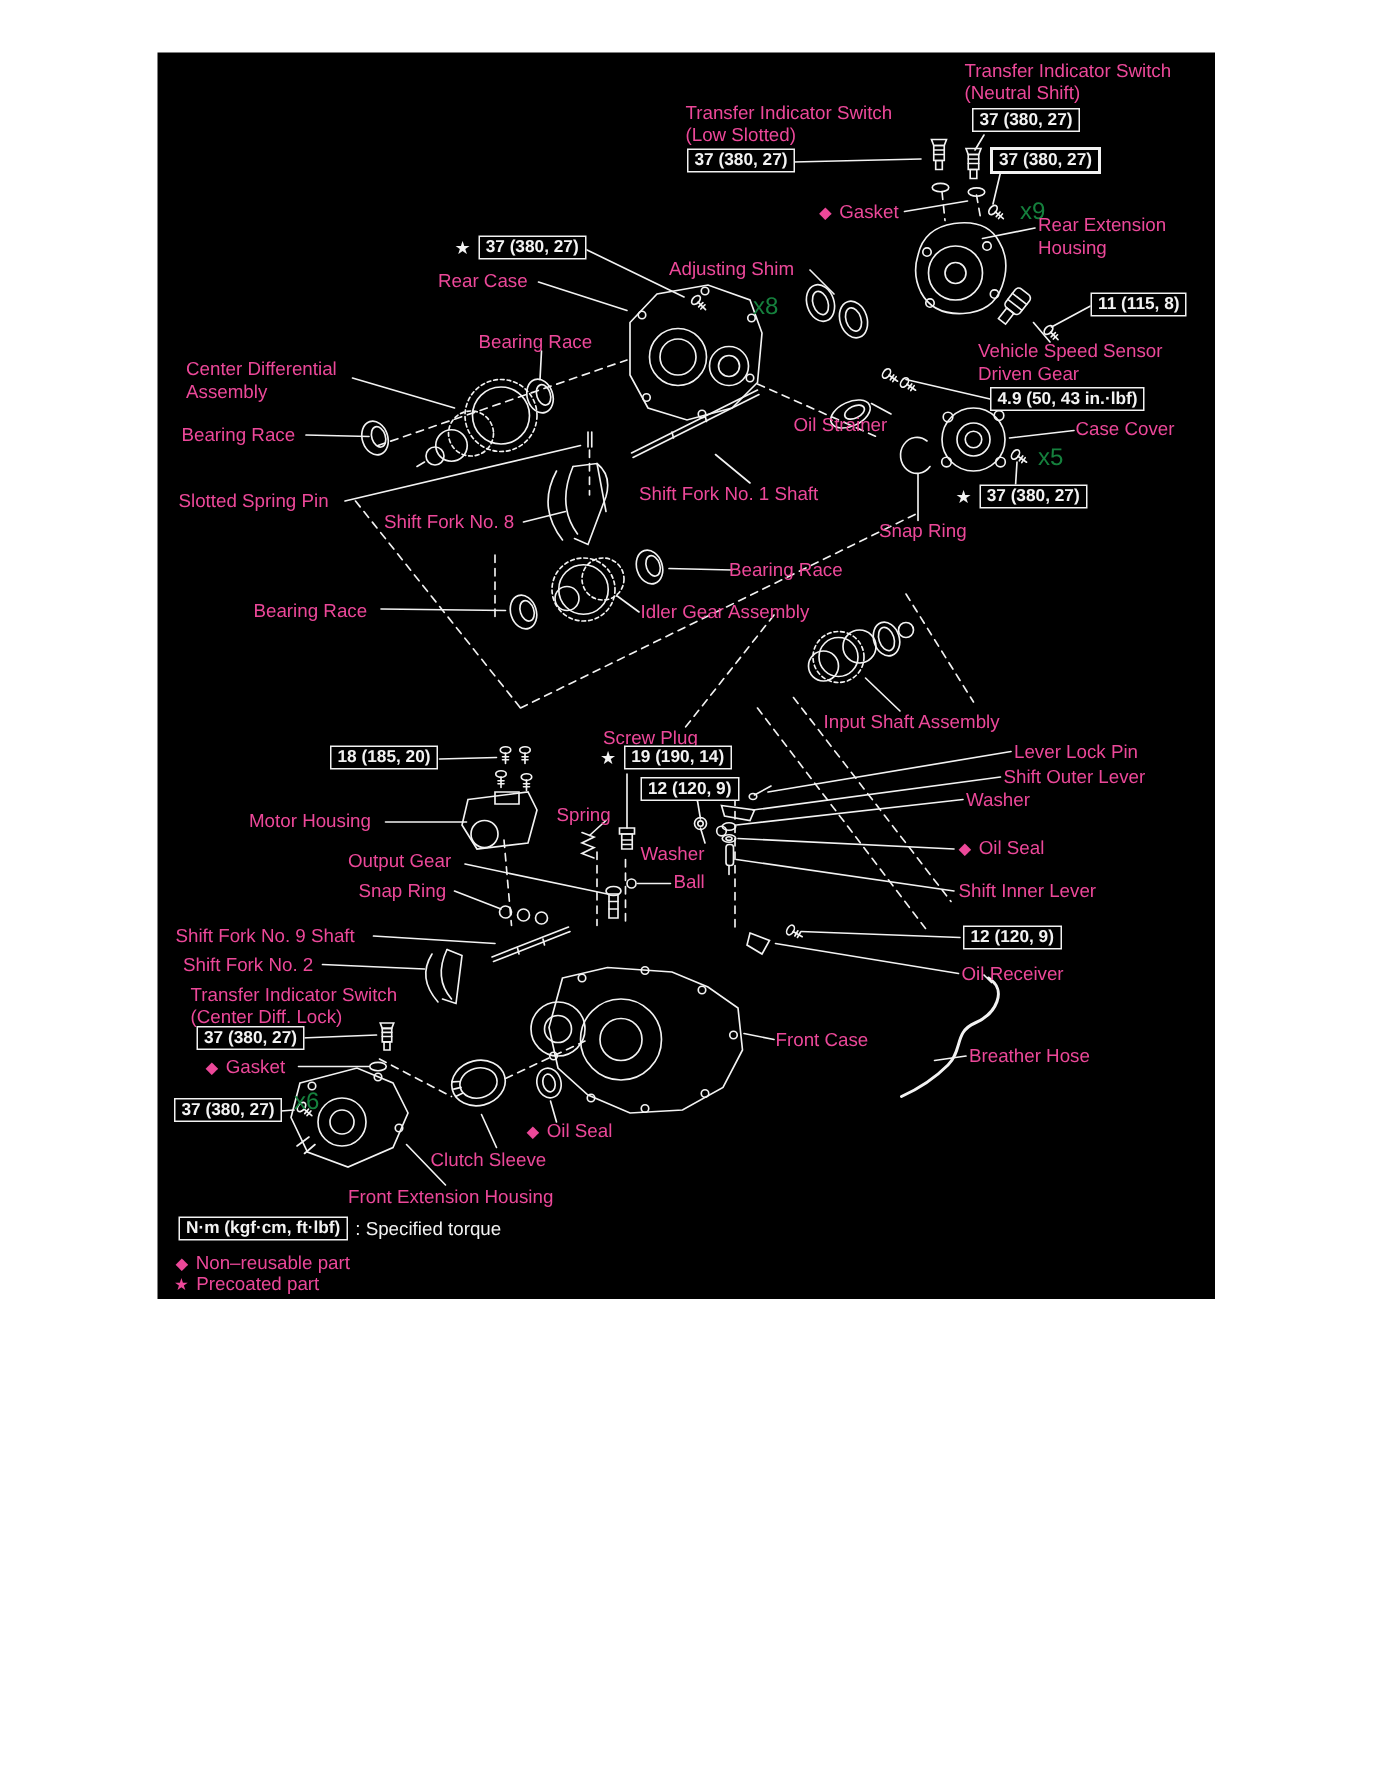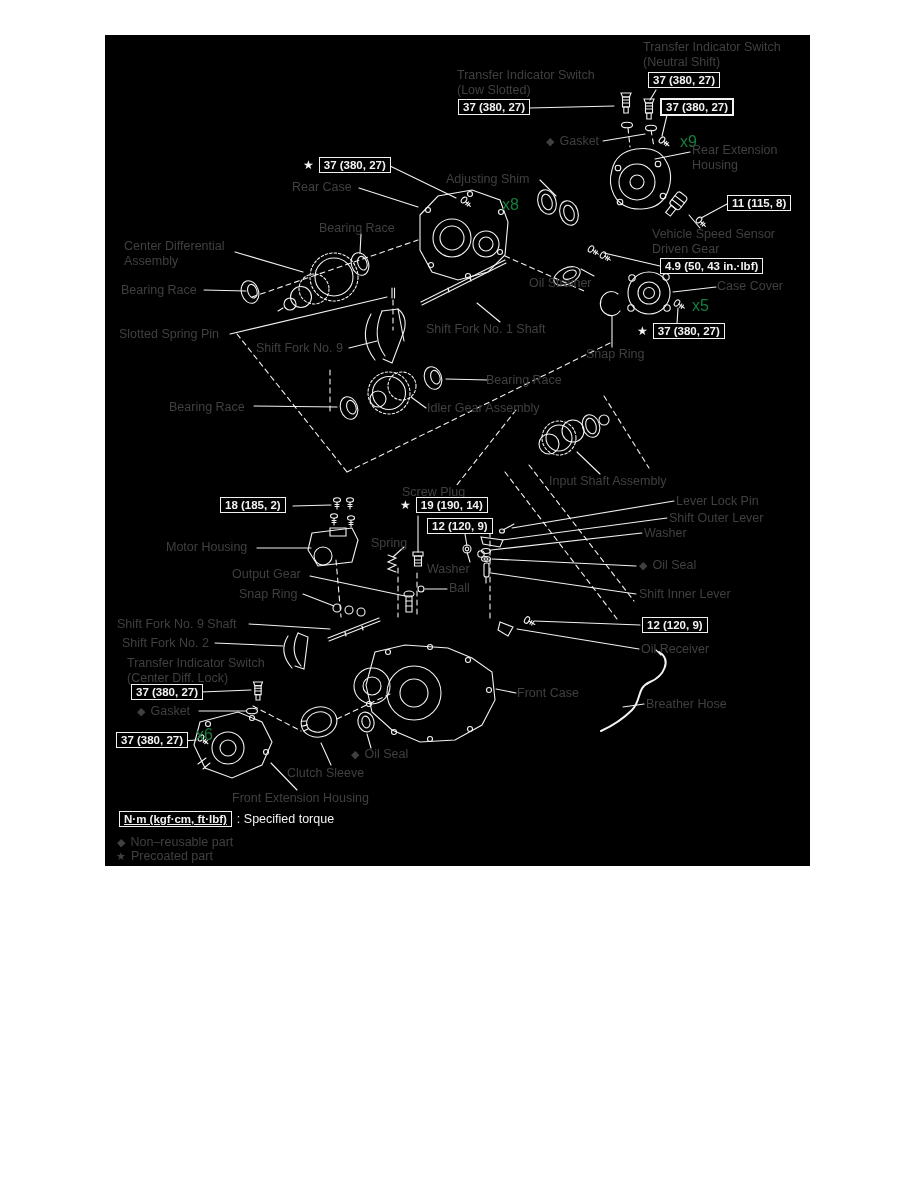--- a/index.html
+++ b/index.html
@@ -1,20 +1,20 @@
 <!DOCTYPE html>
 <html><head>
 <meta charset="utf-8">
 <style>
   html,body{margin:0;padding:0;background:#fff;}
   #page{position:relative;width:918px;height:1188px;background:#fff;overflow:hidden;
         font-family:"Liberation Sans",sans-serif;}
   #canvas{position:absolute;left:105px;top:35px;width:705px;height:831px;background:#000;}
   #art{position:absolute;left:105px;top:35px;}
-  .lbl{position:absolute;color:#404040;font-size:12.5px;line-height:14.5px;white-space:nowrap;}
+  .lbl{position:absolute;color:#ec4899;font-size:12.5px;line-height:14.5px;white-space:nowrap;}
   .sym{font-size:11px;margin-right:5px;}
   .tq{position:absolute;color:#f2f2f2;display:flex;align-items:center;gap:5px;white-space:nowrap;}
   .star{font-size:12px;color:#f2f2f2;}
   .tbox{display:inline-block;border:1.5px solid #f2f2f2;padding:0 4px;font-weight:700;
         font-size:11.5px;line-height:14px;color:#f2f2f2;background:#000;}
   .tbox2{border-width:2px;}
   .qty{position:absolute;color:#15803d;font-size:16px;white-space:nowrap;}
   .legendtext{font-size:12.5px;color:#f2f2f2;}
   svg *{vector-effect:non-scaling-stroke;}
 </style>
@@ -452,31 +452,31 @@
   <div class="lbl" style="left:529px;top:276px">Oil Strainer</div>
   <div class="lbl" style="left:717px;top:279px">Case Cover</div>
   <div class="qty" style="left:692px;top:297px">x5</div>
   <div class="tq" style="left:637px;top:323px">
     <span class="star">★</span>
     <span class="tbox">37 (380, 27)</span>
   </div>
 
   <div class="lbl" style="left:119px;top:327px">Slotted Spring Pin</div>
   <div class="lbl" style="left:426px;top:322px">Shift Fork No. 1 Shaft</div>
-  <div class="lbl" style="left:256px;top:341px">Shift Fork No. 9</div>
+  <div class="lbl" style="left:256px;top:341px">Shift Fork No. 8</div>
   <div class="lbl" style="left:586px;top:347px">Snap Ring</div>
 
   <div class="lbl" style="left:486px;top:373px">Bearing Race</div>
   <div class="lbl" style="left:169px;top:400px">Bearing Race</div>
   <div class="lbl" style="left:427px;top:401px">Idler Gear Assembly</div>
   <div class="lbl" style="left:549px;top:474px">Input Shaft Assembly</div>
 
   <div class="lbl" style="left:402px;top:485px">Screw Plug</div>
   <div class="tq" style="left:220px;top:497px">
-    <span class="tbox">18 (185, 2)</span>
+    <span class="tbox">18 (185, 20)</span>
   </div>
   <div class="tq" style="left:400px;top:497px">
     <span class="star">★</span>
     <span class="tbox">19 (190, 14)</span>
   </div>
   <div class="tq" style="left:427px;top:518px">
     <span class="tbox">12 (120, 9)</span>
   </div>
 
   <div class="lbl" style="left:676px;top:494px">Lever Lock Pin</div>
@@ -519,21 +519,21 @@
     <span class="tbox">37 (380, 27)</span>
   </div>
 
   <div class="lbl" style="left:351px;top:747px">
     <span class="sym">◆</span><span>Oil Seal</span>
   </div>
   <div class="lbl" style="left:287px;top:766px">Clutch Sleeve</div>
   <div class="lbl" style="left:232px;top:791px">Front Extension Housing</div>
 
   <div class="tq" style="left:119px;top:811px">
-    <span class="tbox" style="border-width:1px;text-decoration:underline;">N·m (kgf·cm, ft·lbf)</span>
+    <span class="tbox" style="border-width:1px;">N·m (kgf·cm, ft·lbf)</span>
     <span class="legendtext">: Specified torque</span>
   </div>
   <div class="lbl" style="left:117px;top:835px">
     <span class="sym">◆</span><span>Non–reusable part</span>
   </div>
   <div class="lbl" style="left:116px;top:849px">
     <span class="sym">★</span><span>Precoated part</span>
   </div>
 </div>
 

